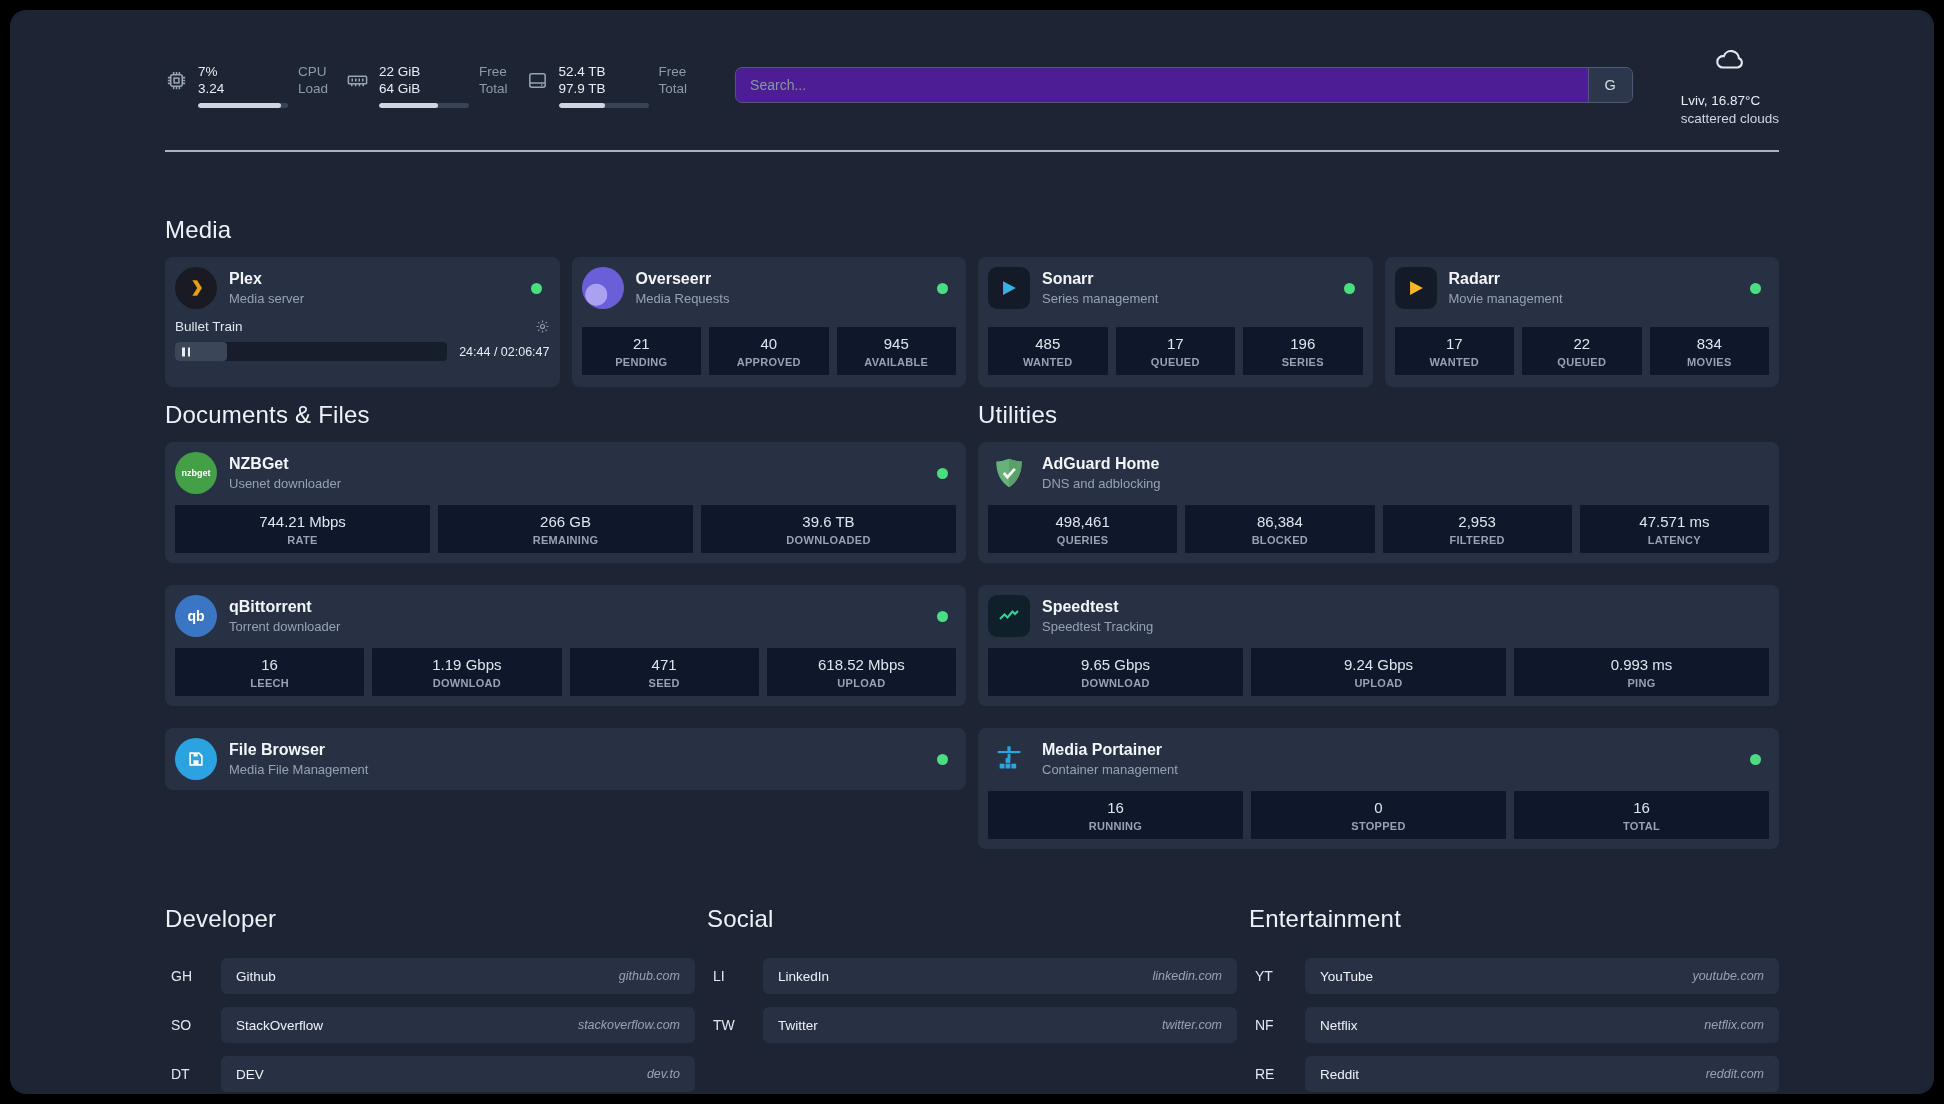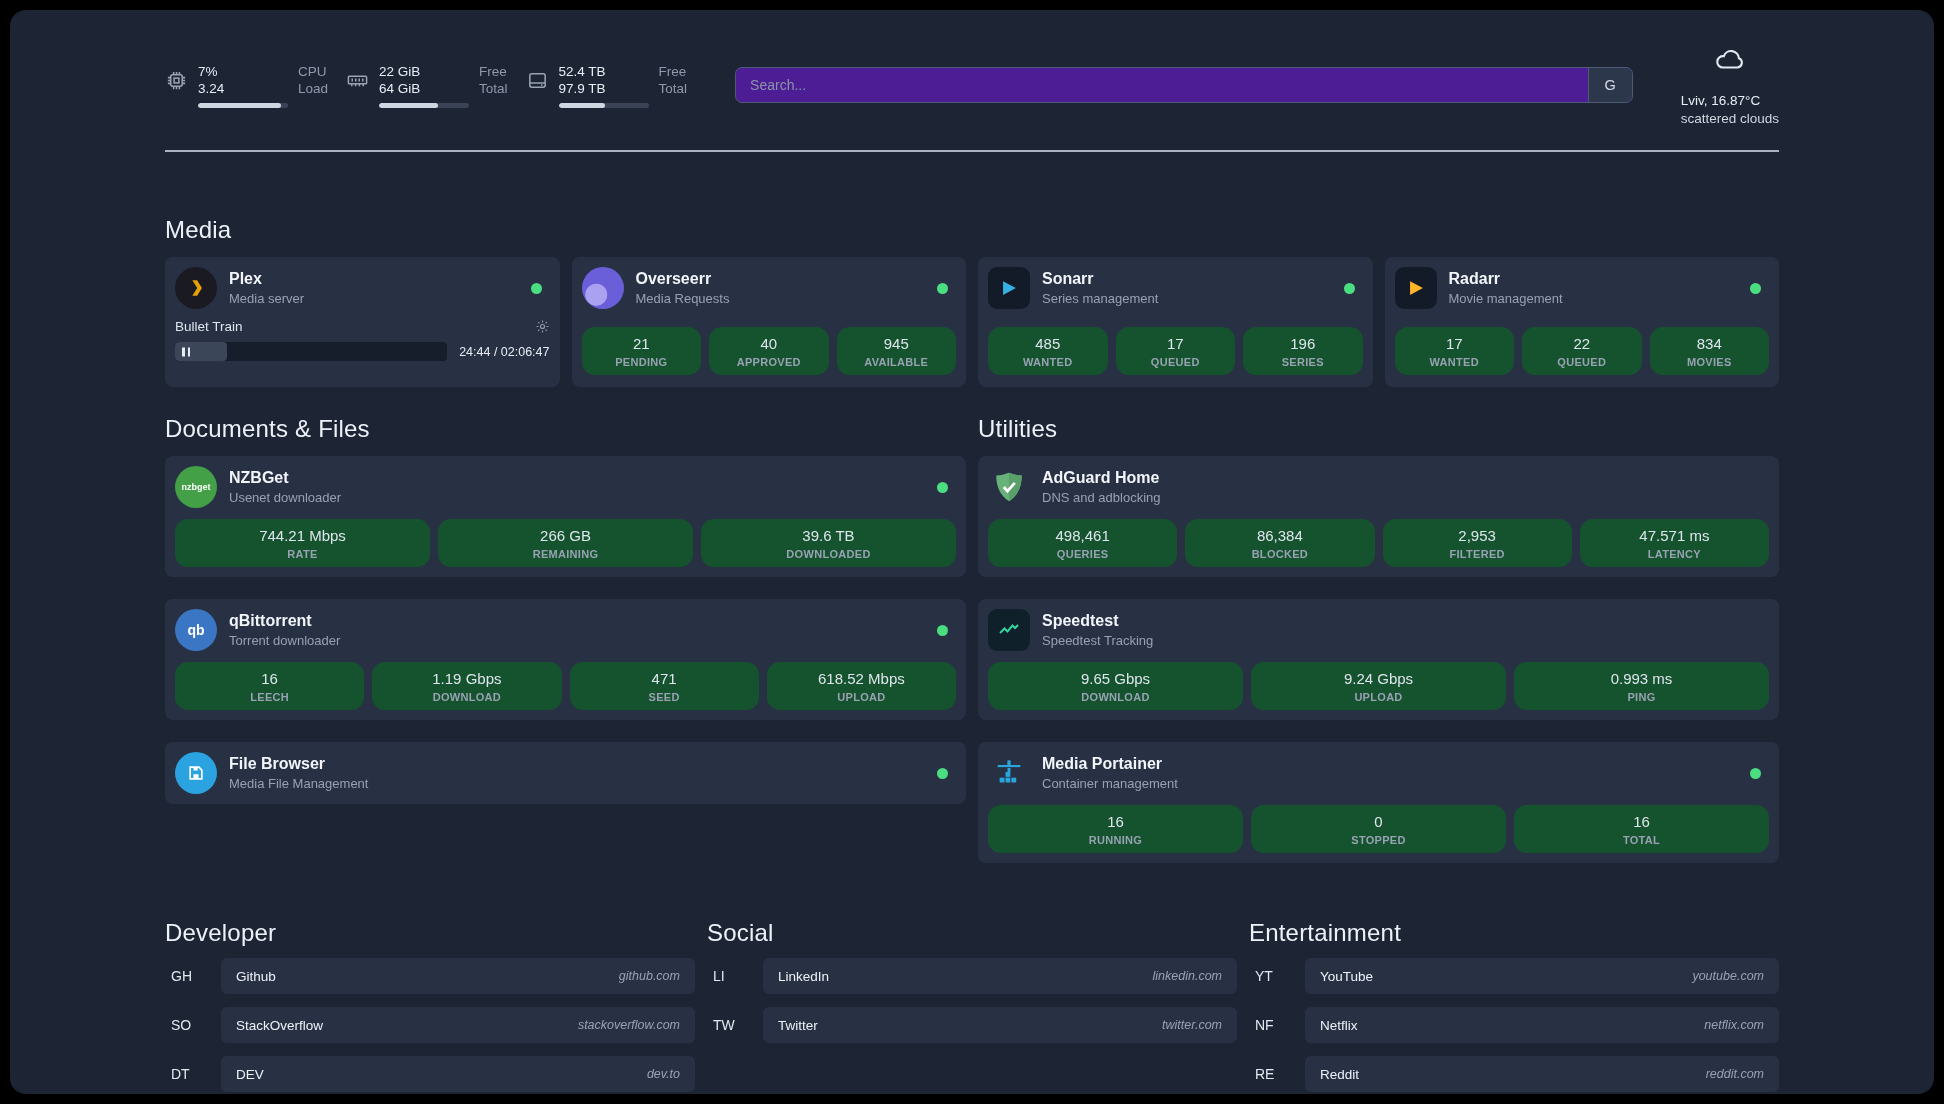--- a/index.html
+++ b/index.html
@@ -47,34 +47,34 @@
   .weather { display: flex; align-items: center; gap: 12px; flex-direction: column; }
   .weather-text { font-size: 13.5px; color: #e8edf4; line-height: 1.35; }
   .weather-text .cond { color: #cfd6e0; }
 
   .divider { height: 2px; background: #c6cdd8; opacity: .85; border: none; margin-top: 22px; }
 
   
   .section-heading { font-size: 24px; font-weight: 500; color: #eef2f8; margin-bottom: 13px; letter-spacing: .2px; }
   .media-section { margin-top: 64px; }
   .grid-4 { display: grid; grid-template-columns: repeat(4, 1fr); gap: 12px; }
-  .two-col { display: grid; grid-template-columns: 1fr 1fr; gap: 12px; margin-top: 28px; }
+  .two-col { display: grid; grid-template-columns: 1fr 1fr; gap: 12px; margin-top: 14px; }
   .col-stack { display: flex; flex-direction: column; gap: 22px; }
 
   
   .card { background: #283144; border-radius: 8px; padding: 10px; }
   .card-header { display: flex; align-items: center; gap: 12px; }
   .card-titles { display: flex; flex-direction: column; }
   .card-title { font-size: 16px; font-weight: 700; color: #f2f5fa; }
   .card-desc { font-size: 13px; color: #97a1b4; margin-top: 3px; }
   .status-dot { width: 11px; height: 11px; border-radius: 50%; background: #4ade80; margin-left: auto; margin-right: 8px; flex: 0 0 auto; }
 
   .stats { display: flex; gap: 8px; margin-top: 11px; }
   .media-card .stats { margin-top: 18px; }
-  .stat { flex: 1; background: #14532d; border-radius: 13px; padding: 8px 4px 7px; text-align: center; }
+  .stat { flex: 1; background: #0f172a; border-radius: 1px; padding: 8px 4px 7px; text-align: center; }
   .stat-value { font-size: 15px; color: #dfe5ee; }
   .stat-label { font-size: 11px; font-weight: 700; color: #98a2b3; margin-top: 4px; letter-spacing: .3px; }
 
   .media-card { min-height: 130px; }
 
   
   .icon-circle, .icon-sq {
     width: 42px; height: 42px; flex: 0 0 auto;
     display: flex; align-items: center; justify-content: center;
   }
@@ -95,21 +95,21 @@
   .np-gear { margin-left: auto; display: flex; cursor: pointer; }
   .player-row { display: flex; align-items: center; gap: 12px; margin-top: 8px; }
   .player-track { position: relative; flex: 1; height: 19px; background: #161d2b; border-radius: 4px; overflow: hidden; }
   .player-fill { position: absolute; left: 0; top: 0; bottom: 0; background: #3c4659; border-radius: 4px; }
   .pause-btn { position: absolute; left: 7px; top: 50%; transform: translateY(-50%); display: flex; gap: 3px; cursor: pointer; }
   .pause-btn i { display: block; width: 2.5px; height: 9px; background: #e8edf4; }
   .player-time { font-size: 12.5px; color: #e8edf4; white-space: nowrap; }
 
   
   .bookmarks { display: grid; grid-template-columns: repeat(3, 1fr); gap: 12px; margin-top: 56px; padding-bottom: 30px; }
-  .bm-group .section-heading { margin-bottom: 11px; }
+  .bm-group .section-heading { margin-bottom: 25px; }
   .bookmark { display: flex; align-items: center; margin-bottom: 13px; cursor: pointer; }
   .bm-abbr { width: 56px; font-size: 14px; color: #e3e8f0; padding-left: 6px; flex: 0 0 auto; }
   .bm-pill {
     flex: 1; display: flex; justify-content: space-between; align-items: center;
     background: #283144; border-radius: 6px; height: 36px; padding: 0 15px;
   }
   .bm-name { font-size: 13.5px; color: #eef2f8; }
   .bm-url { font-size: 12.5px; color: #98a2b3; font-style: italic; }
 </style>
 </head>

